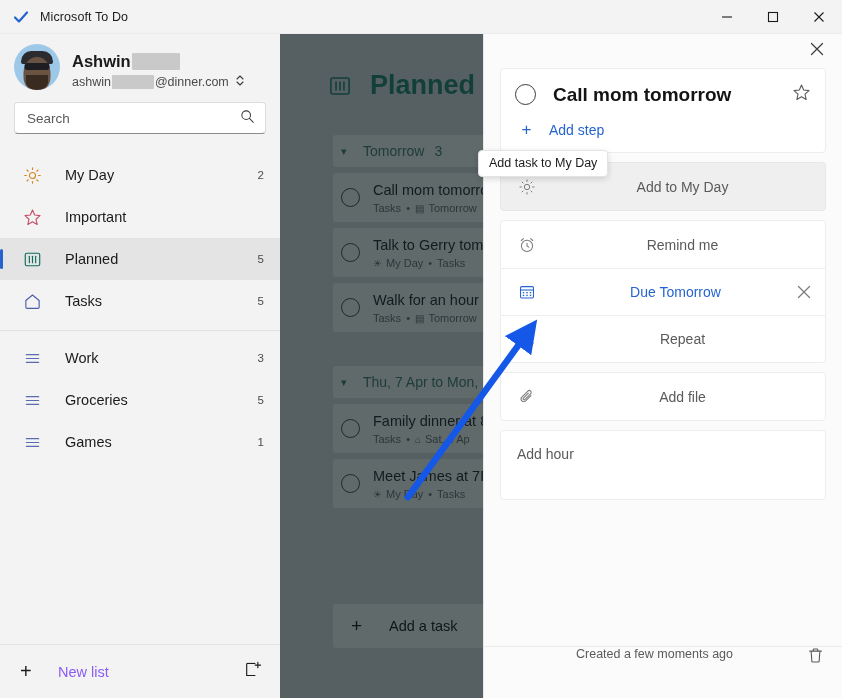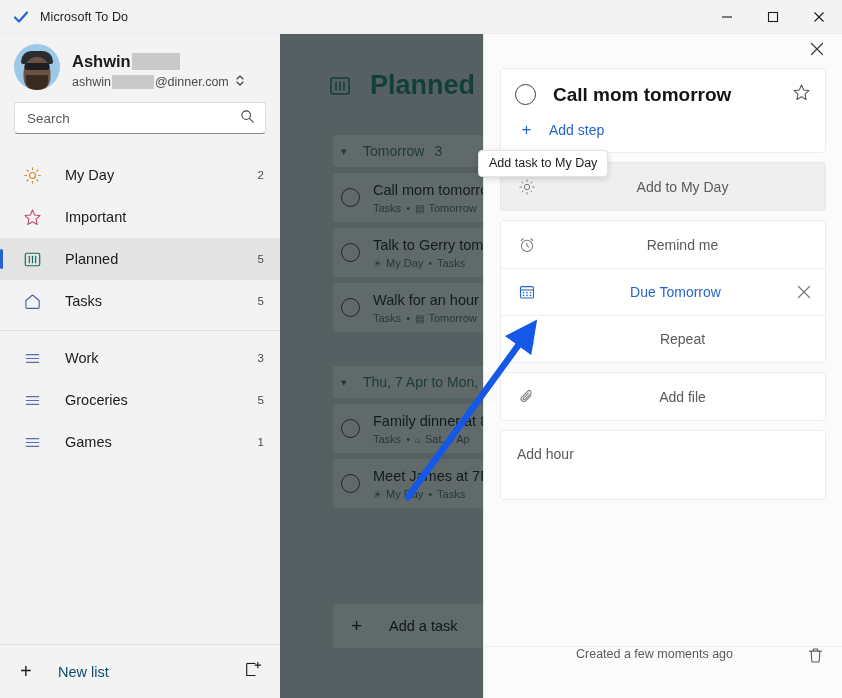--- a/index.html
+++ b/index.html
@@ -137,21 +137,21 @@
   .nav-divider {
     height: 1px; background: #e0e0e0; margin: 8px 0 6px 0;
   }
   .sb-spacer { flex: 1; }
   .newlist-bar {
     height: 54px; border-top: 1px solid #e4e4e4;
     display: flex; align-items: center; padding: 0 18px 0 20px;
   }
   .newlist-plus { font-size: 20px; color: #1b1b1b; width: 22px; }
   .newlist-label {
-    margin-left: 16px; font-size: 14.5px; color: #0c4a6e; flex: 1;
+    margin-left: 16px; font-size: 14.5px; color: #8b5cf6; flex: 1;
   }
 
   
   .middle {
     position: absolute; top: 34px; left: 280px;
     width: 203px; height: 664px;
     background: #566062;
     overflow: hidden;
   }
   .mid-inner { filter: none; }

